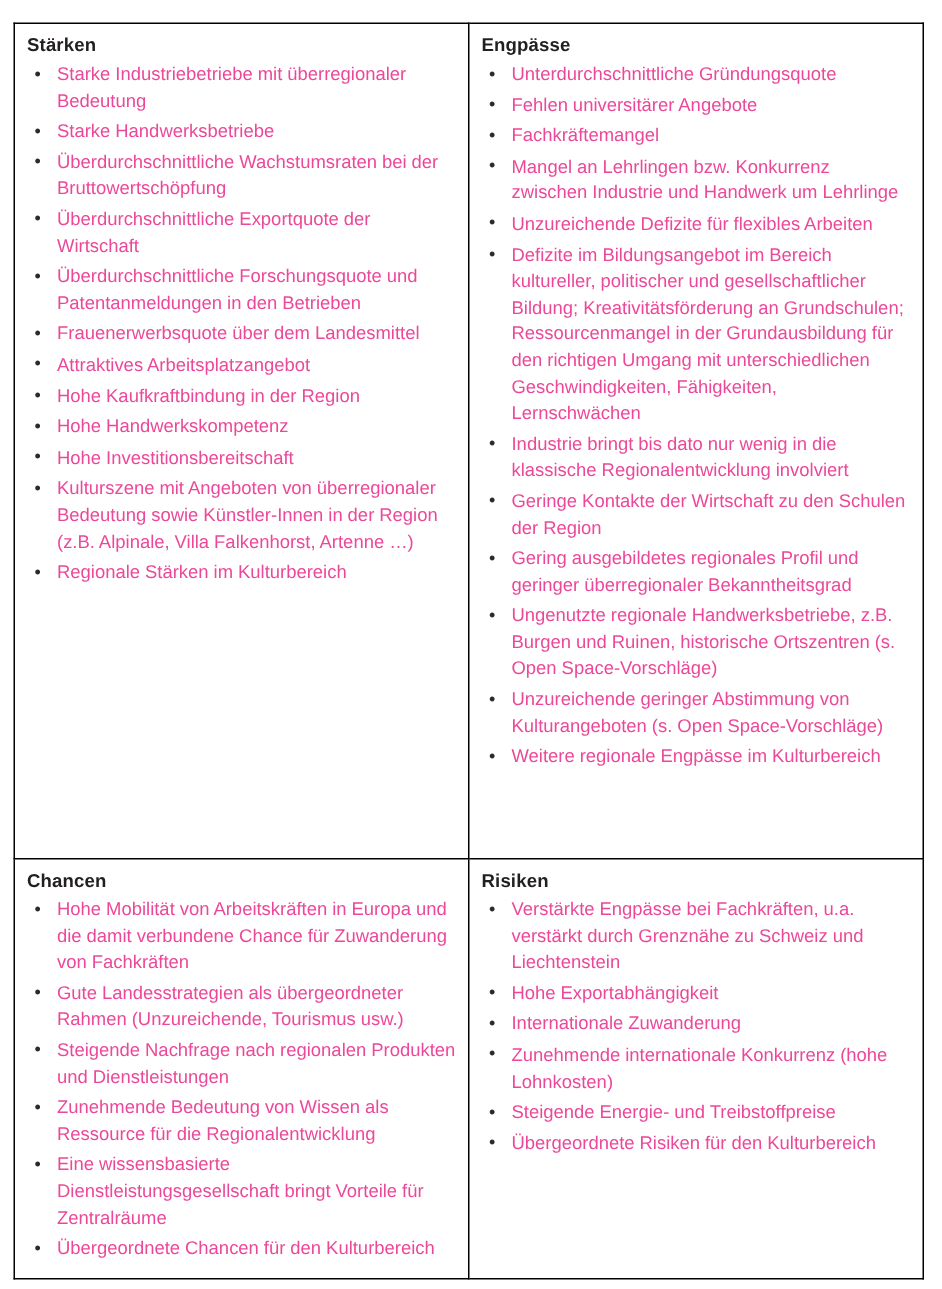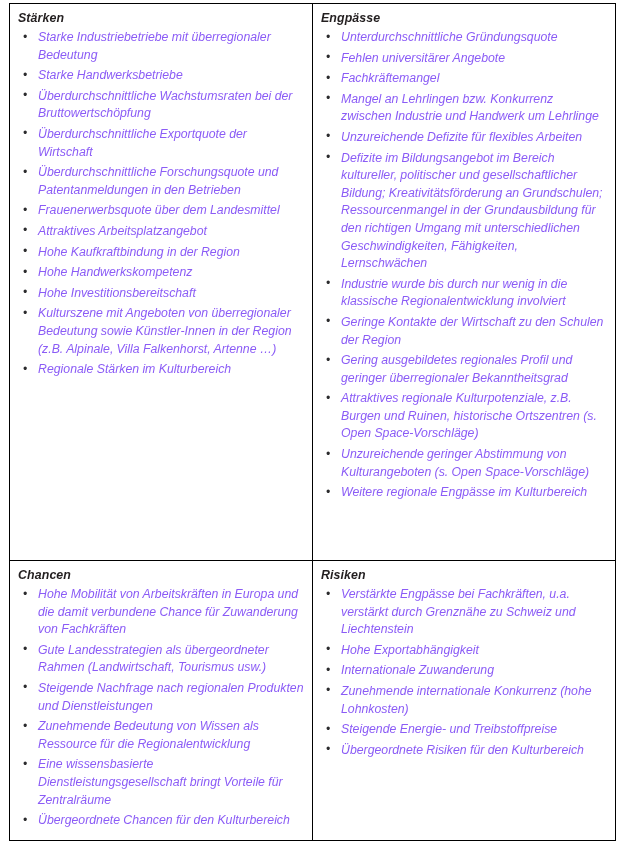--- a/index.html
+++ b/index.html
@@ -18,25 +18,24 @@
   .page {
     position: relative;
     width: 628px;
     height: 859px;
     background: #ffffff;
   }
 
   .swot-table {
     position: absolute;
     left: 9px;
-    top: 3px;
+    top: 15px;
     width: 604px;
     border-collapse: collapse;
     table-layout: fixed;
-    font-style: italic;
   }
 
   .swot-table td {
     vertical-align: top;
     border: 1.4px solid #000000;
     padding: 0;
   }
 
   .col-left  { width: 302px; }
   .col-right { width: 302px; }
@@ -59,21 +58,21 @@
     margin: 0;
     padding: 0;
   }
 
   ul.items li {
     position: relative;
     padding-left: 20px;
     margin: 0 0 3px 0;
     font-size: 12.3px;
     line-height: 17.6px;
-    color: #8b5cf6;
+    color: #ec4899;
     text-align: left;
     -webkit-hyphens: none;
     hyphens: none;
     word-spacing: -0.1px;
   }
 
   ul.items li::before {
     content: "\2022";
     position: absolute;
     left: 5px;
@@ -116,37 +115,37 @@
         <td class="col-right">
           <div class="cell-inner">
             <div class="quad-title">Engpässe</div>
             <ul class="items">
               <li>Unterdurchschnittliche Gründungsquote</li>
               <li>Fehlen universitärer Angebote</li>
               <li>Fachkräftemangel</li>
               <li>Mangel an Lehrlingen bzw. Konkurrenz zwischen Industrie und Handwerk um Lehrlinge</li>
               <li>Unzureichende Defizite für flexibles Arbeiten</li>
               <li>Defizite im Bildungsangebot im Bereich kultureller, politischer und gesellschaftlicher Bildung; Kreativitätsförderung an Grundschulen; Ressourcenmangel in der Grundausbildung für den richtigen Umgang mit unterschiedlichen Geschwindigkeiten, Fähigkeiten, Lernschwächen</li>
-              <li>Industrie wurde bis durch nur wenig in die klassische Regionalentwicklung involviert</li>
+              <li>Industrie bringt bis dato nur wenig in die klassische Regionalentwicklung involviert</li>
               <li>Geringe Kontakte der Wirtschaft zu den Schulen der Region</li>
               <li>Gering ausgebildetes regionales Profil und geringer überregionaler Bekanntheitsgrad</li>
-              <li>Attraktives regionale Kulturpotenziale, z.B. Burgen und Ruinen, historische Ortszentren (s. Open Space-Vorschläge)</li>
+              <li>Ungenutzte regionale Handwerksbetriebe, z.B. Burgen und Ruinen, historische Ortszentren (s. Open Space-Vorschläge)</li>
               <li>Unzureichende geringer Abstimmung von Kulturangeboten (s. Open Space-Vorschläge)</li>
               <li>Weitere regionale Engpässe im Kulturbereich</li>
             </ul>
           </div>
         </td>
       </tr>
       <tr class="row-bottom">
         <td class="col-left">
           <div class="cell-inner">
             <div class="quad-title">Chancen</div>
             <ul class="items">
               <li>Hohe Mobilität von Arbeitskräften in Europa und die damit verbundene Chance für Zuwanderung von Fachkräften</li>
-              <li>Gute Landesstrategien als übergeordneter Rahmen (Landwirtschaft, Tourismus usw.)</li>
+              <li>Gute Landesstrategien als übergeordneter Rahmen (Unzureichende, Tourismus usw.)</li>
               <li>Steigende Nachfrage nach regionalen Produkten und Dienstleistungen</li>
               <li>Zunehmende Bedeutung von Wissen als Ressource für die Regionalentwicklung</li>
               <li>Eine wissensbasierte Dienstleistungsgesellschaft bringt Vorteile für Zentralräume</li>
               <li>Übergeordnete Chancen für den Kulturbereich</li>
             </ul>
           </div>
         </td>
         <td class="col-right">
           <div class="cell-inner">
             <div class="quad-title">Risiken</div>

